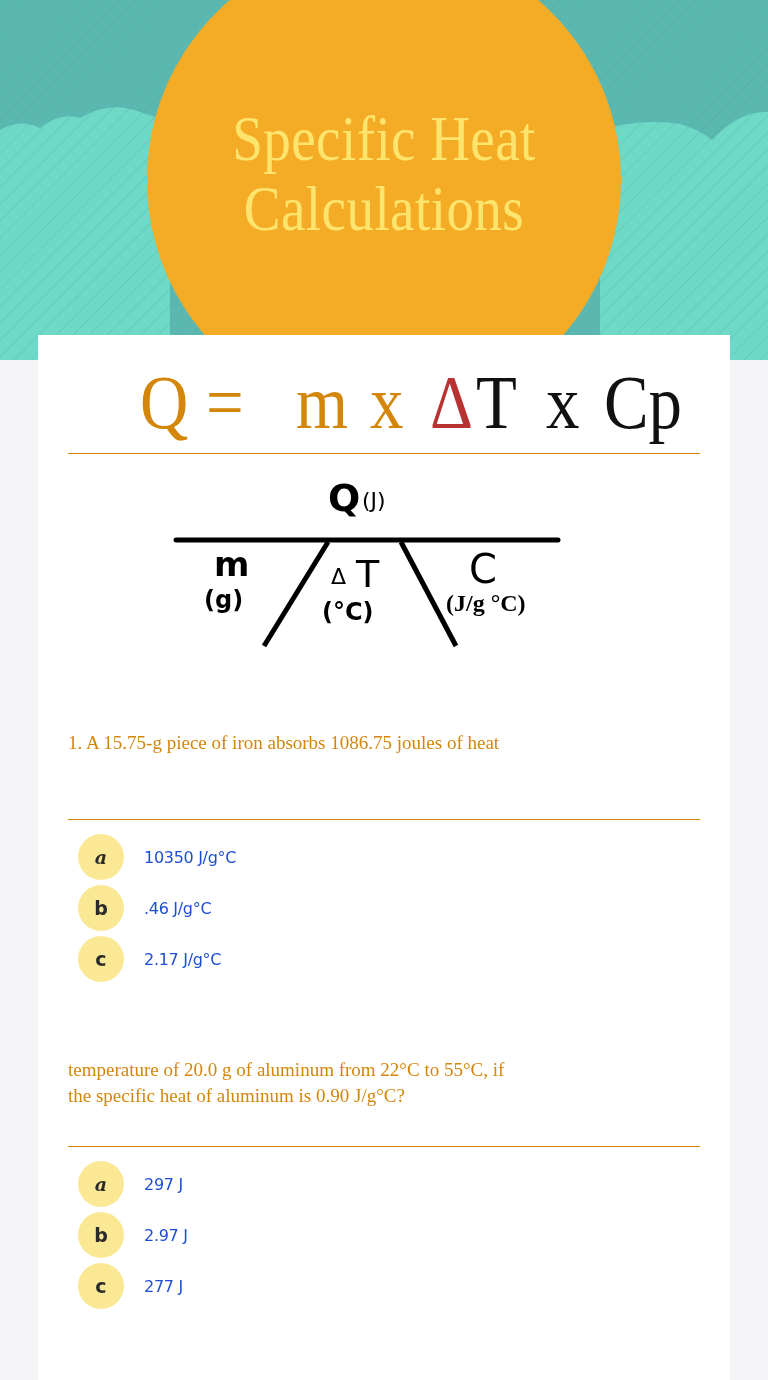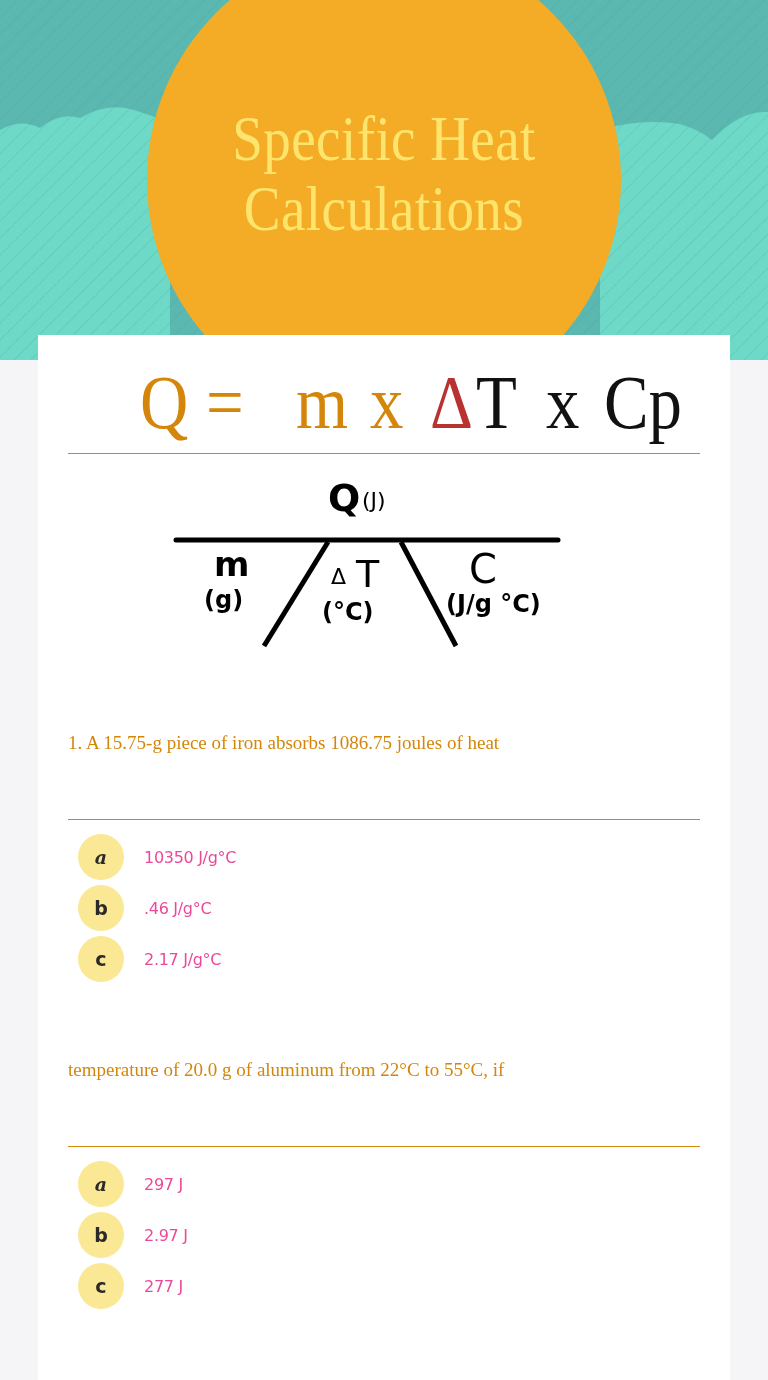--- a/index.html
+++ b/index.html
@@ -46,21 +46,21 @@
   }
 
   .option { position: absolute; left: 40px; height: 46px; width: 400px; display: flex; align-items: center; cursor: pointer; }
   .badge {
     width: 46px; height: 46px; border-radius: 50%; background: #fbe894;
     display: flex; align-items: center; justify-content: center;
     font-family: "DejaVu Sans", sans-serif; font-size: 19px; color: #2a2a2a; font-weight: bold;
     flex: 0 0 46px;
   }
   .badge.script { font-style: italic; font-family: "DejaVu Serif", serif; }
-  .opt-text { margin-left: 20px; font-family: "DejaVu Sans", sans-serif; font-size: 16px; color: #ec4899; letter-spacing: -0.3px; text-align: center; }
+  .opt-text { margin-left: 20px; font-family: "DejaVu Sans", sans-serif; font-size: 16px; color: #1d4ed8; letter-spacing: -0.3px; text-align: center; }
 </style>
 </head>
 <body>
 
 <div class="hero">
   <svg width="768" height="360" viewBox="0 0 768 360">
     <defs>
       <pattern id="stripes" patternUnits="userSpaceOnUse" width="12" height="12" patternTransform="rotate(45)">
         <rect width="12" height="12" fill="transparent"></rect>
         <line x1="0" y1="0" x2="0" y2="12" stroke="#3f8f89" stroke-width="1" stroke-dasharray="1.5 1"></line>
@@ -104,21 +104,21 @@
     <span class="dtext" style="left:324px;top:18px;font-size:22px;font-weight:normal;">(J)</span>
 
     <span class="dtext" style="left:176px;top:74px;font-size:34px;">m</span>
     <span class="dtext" style="left:166px;top:116px;font-size:24px;">(g)</span>
 
     <span class="dtext" style="left:293px;top:94px;font-size:22px;font-weight:normal;">Δ</span>
     <span class="dtext" style="left:318px;top:82px;font-size:38px;font-weight:normal;">T</span>
     <span class="dtext" style="left:284px;top:128px;font-size:24px;">(°C)</span>
 
     <span class="dtext" style="left:431px;top:76px;font-size:40px;font-weight:normal;">C</span>
-    <span class="dtext" style="left:408px;top:120px;font-size:24px;">(J/g °C)</span>
+    <span class="dtext" style="left:408px;top:120px;font-size:24px;font-family:Liberation Serif, serif;">(J/g °C)</span>
   </div>
 
   <div class="question" style="top:395px;">
     <div>1. A 15.75-g piece of iron absorbs 1086.75 joules of heat</div>
   </div>
   <div class="divider" style="top:484px;"></div>
 
   <div class="option" style="top:499px;">
     <span class="badge script">a</span>
     <span class="opt-text">10350 J/g°C</span>
@@ -127,20 +127,21 @@
     <span class="badge">b</span>
     <span class="opt-text">.46 J/g°C</span>
   </div>
   <div class="option" style="top:601px;">
     <span class="badge">c</span>
     <span class="opt-text">2.17 J/g°C</span>
   </div>
 
   <div class="question" style="top:722px;">
     <div>temperature of 20.0 g of aluminum from 22°C to 55°C, if</div>
+    <div>the specific heat of aluminum is 0.90 J/g°C?</div>
   </div>
   <div class="divider" style="top:811px;"></div>
 
   <div class="option" style="top:826px;">
     <span class="badge script">a</span>
     <span class="opt-text">297 J</span>
   </div>
   <div class="option" style="top:877px;">
     <span class="badge">b</span>
     <span class="opt-text">2.97 J</span>

